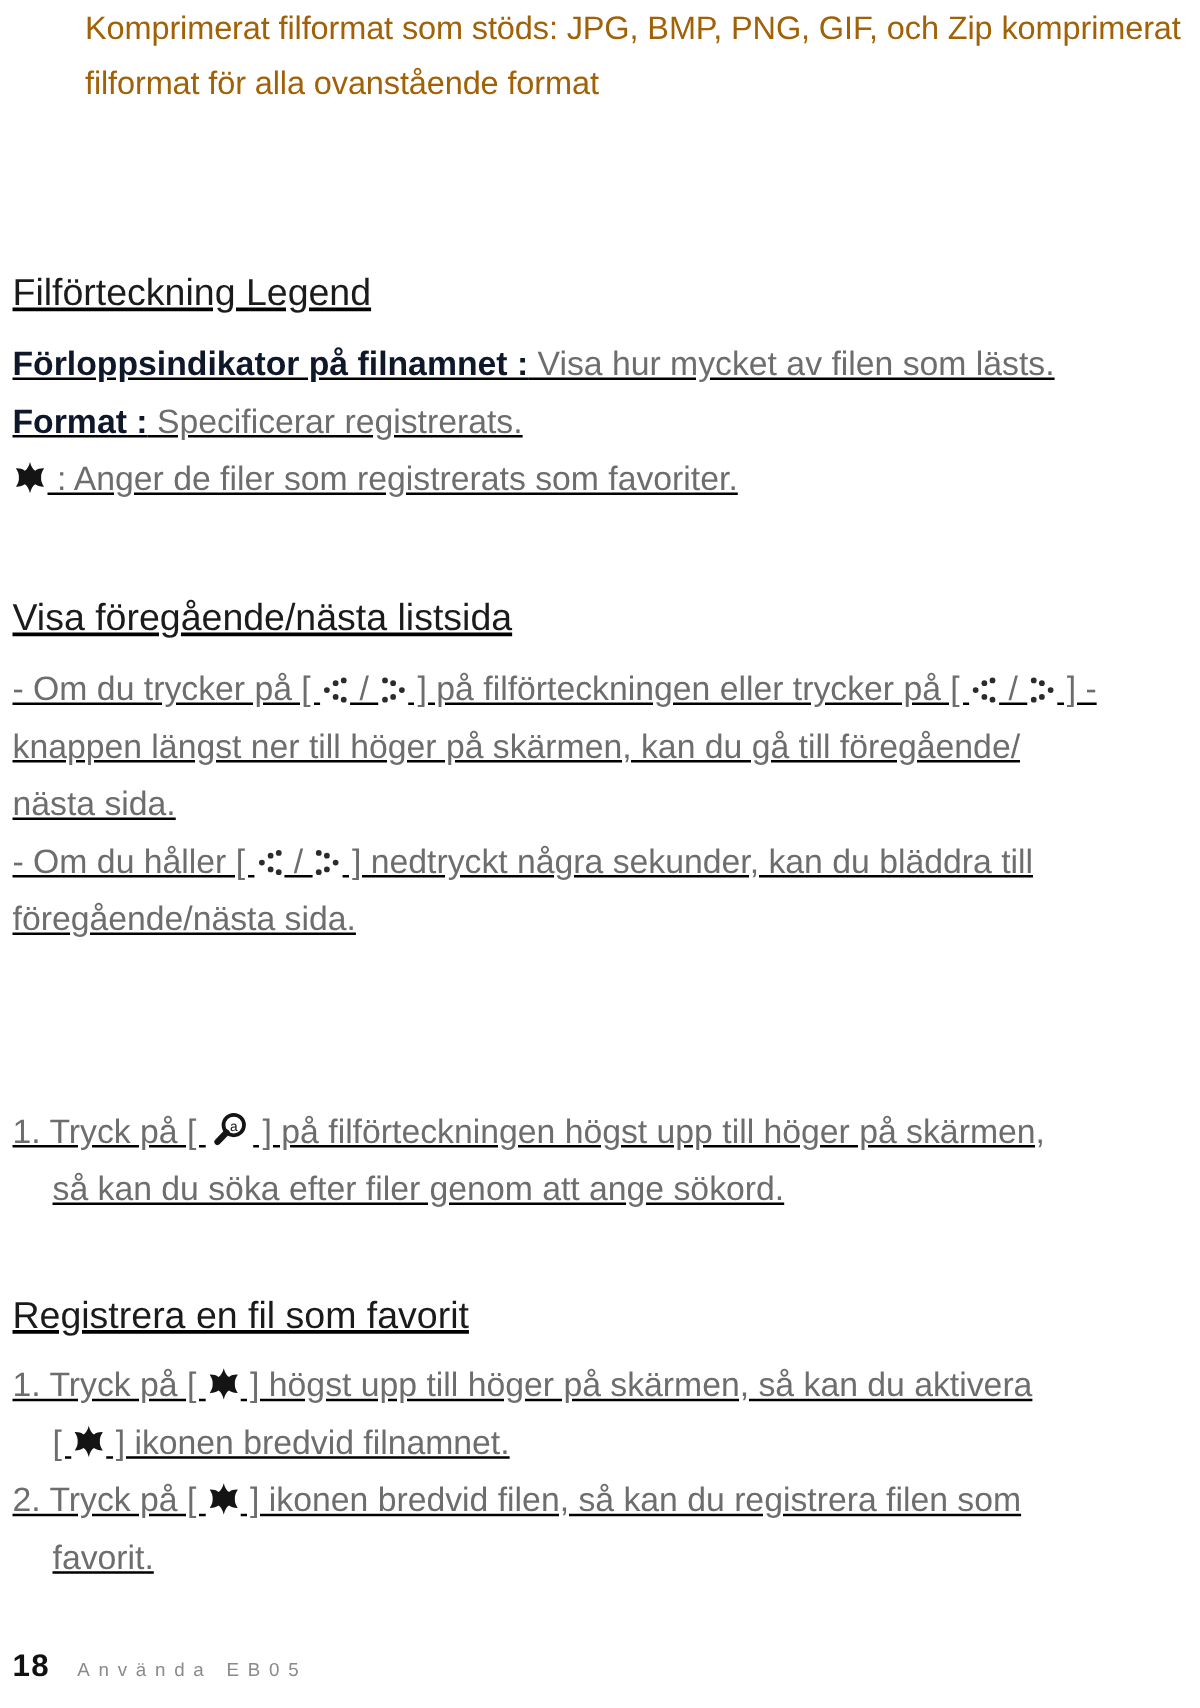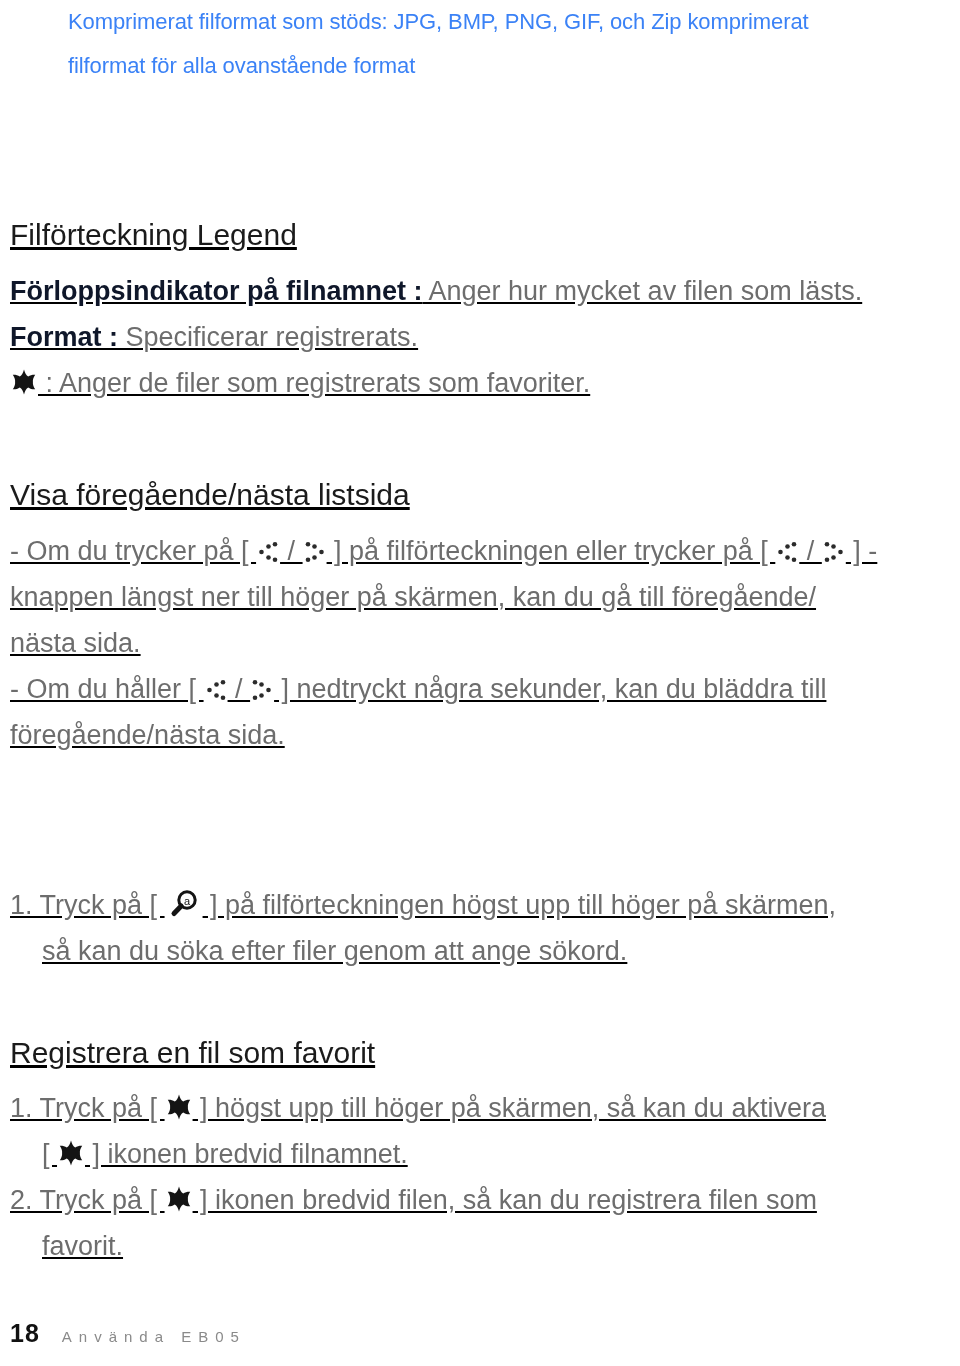--- a/index.html
+++ b/index.html
@@ -24,23 +24,23 @@
   }
 
   
   .intro-block {
     position: absolute;
     left: 68px;
     top: 0px;
     width: 880px;
   }
   .intro-line {
-    font-size: 22px;
+    font-size: 26px;
     line-height: 44px;
-    color: #3b82f6;
+    color: #a16207;
     white-space: nowrap;
     letter-spacing: -0.1px;
   }
 
   .heading {
     font-size: 30px;
     line-height: 34px;
     color: #1b1b1b;
     font-weight: 400;
   }
@@ -117,21 +117,21 @@
     <div class="intro-line">filformat för alla ovanstående format</div>
   </div>
 
   <div class="blk" id="legend-heading">
     <div class="heading">Filförteckning Legend</div>
   </div>
 
   <div class="blk" id="legend-rows">
 
     <div class="body-line">
-      <span class="bold-term">Förloppsindikator på filnamnet :</span><span> Anger hur mycket av filen som lästs.</span>
+      <span class="bold-term">Förloppsindikator på filnamnet :</span><span> Visa hur mycket av filen som lästs.</span>
     </div>
 
     <div class="body-line">
       <span class="bold-term">Format :</span><span> Specificerar registrerats.</span>
     </div>
 
     <div class="body-line">
       <span class="icon star-inline">
         <svg width="24" height="26" viewBox="0 0 24 26" aria-hidden="true">
           <path fill="#141414" d="M12 0.5 C13 4.2 14.3 6.4 16.2 7.6 C18.1 6.2 20.2 5.6 23.2 5.7 C21.4 8.3 20.7 10.6 20.9 13 C20.7 15.4 21.4 17.7 23.2 20.3 C20.2 20.4 18.1 19.8 16.2 18.4 C14.3 19.6 13 21.8 12 25.5 C11 21.8 9.7 19.6 7.8 18.4 C5.9 19.8 3.8 20.4 0.8 20.3 C2.6 17.7 3.3 15.4 3.1 13 C3.3 10.6 2.6 8.3 0.8 5.7 C3.8 5.6 5.9 6.2 7.8 7.6 C9.7 6.4 11 4.2 12 0.5 Z"></path>

